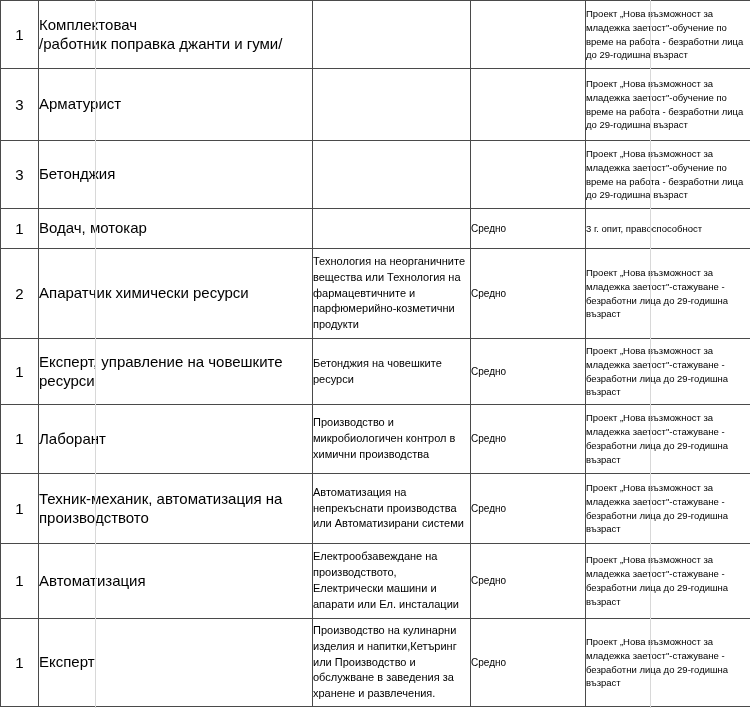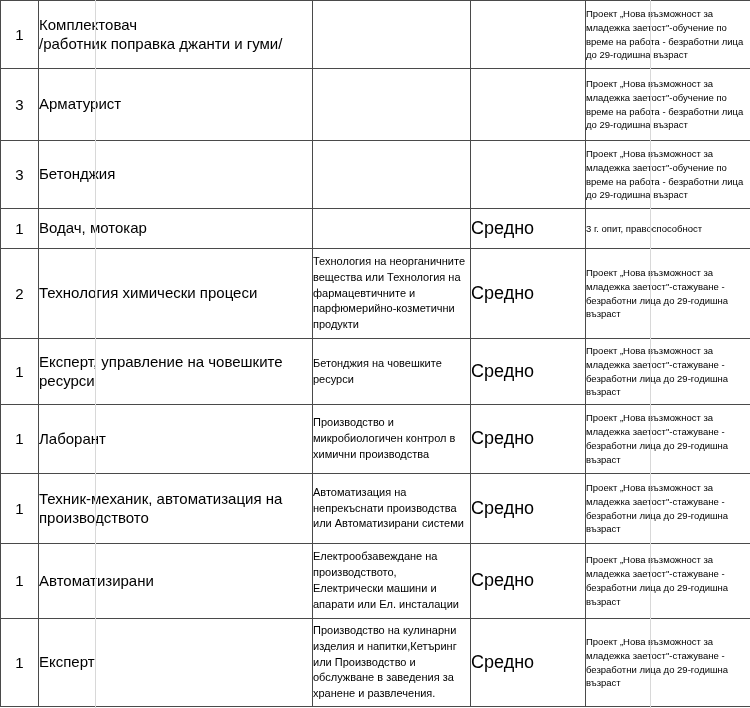--- a/index.html
+++ b/index.html
@@ -51,21 +51,21 @@
     white-space: pre-line;
   }
   .cell-training {
     font-size: 11px;
     line-height: 1.45;
     padding: 3px 3px 3px 5px;
     vertical-align: middle;
     white-space: pre-line;
   }
   .cell-edu {
-    font-size: 18px;
+    font-size: 10px;
     line-height: 1.2;
     padding: 2px 2px 2px 5px;
     vertical-align: top;
   }
   .cell-program {
     font-size: 9.5px;
     line-height: 1.45;
     padding: 2px 3px 2px 4px;
     vertical-align: top;
     white-space: pre-line;
@@ -126,21 +126,21 @@
       <tr style="height:40px">
         <td class="cell-count">1</td>
         <td class="cell-position">Водач, мотокар</td>
         <td class="cell-training"></td>
         <td class="cell-edu">Средно</td>
         <td class="cell-program">3 г. опит, правоспособност</td>
       </tr>
 
       <tr style="height:90px">
         <td class="cell-count">2</td>
-        <td class="cell-position">Технология химически процеси</td>
+        <td class="cell-position">Апаратчик химически ресурси</td>
         <td class="cell-training">Технология на неорганичните вещества или Технология на фармацевтичните и парфюмерийно-козметични продукти</td>
         <td class="cell-edu">Средно</td>
         <td class="cell-program">Проект „Нова възможност за младежка заетост"-стажуване - безработни лица до 29-годишна възраст</td>
       </tr>
 
       <tr style="height:66px">
         <td class="cell-count">1</td>
         <td class="cell-position">Експерт, управление на човешките ресурси</td>
         <td class="cell-training">Бетонджия на човешките ресурси</td>
         <td class="cell-edu">Средно</td>
@@ -158,21 +158,21 @@
       <tr style="height:70px">
         <td class="cell-count">1</td>
         <td class="cell-position">Техник-механик, автоматизация на производството</td>
         <td class="cell-training">Автоматизация на непрекъснати производства или Автоматизирани системи</td>
         <td class="cell-edu">Средно</td>
         <td class="cell-program">Проект „Нова възможност за младежка заетост"-стажуване - безработни лица до 29-годишна възраст</td>
       </tr>
 
       <tr style="height:75px">
         <td class="cell-count">1</td>
-        <td class="cell-position">Автоматизирани</td>
+        <td class="cell-position">Автоматизация</td>
         <td class="cell-training">Електрообзавеждане на производството, Електрически машини и апарати или Ел. инсталации</td>
         <td class="cell-edu">Средно</td>
         <td class="cell-program">Проект „Нова възможност за младежка заетост"-стажуване - безработни лица до 29-годишна възраст</td>
       </tr>
 
       <tr style="height:88px">
         <td class="cell-count">1</td>
         <td class="cell-position">Експерт</td>
         <td class="cell-training">Производство на кулинарни изделия и напитки,Кетъринг или Производство и обслужване в заведения за хранене и развлечения.</td>
         <td class="cell-edu">Средно</td>

